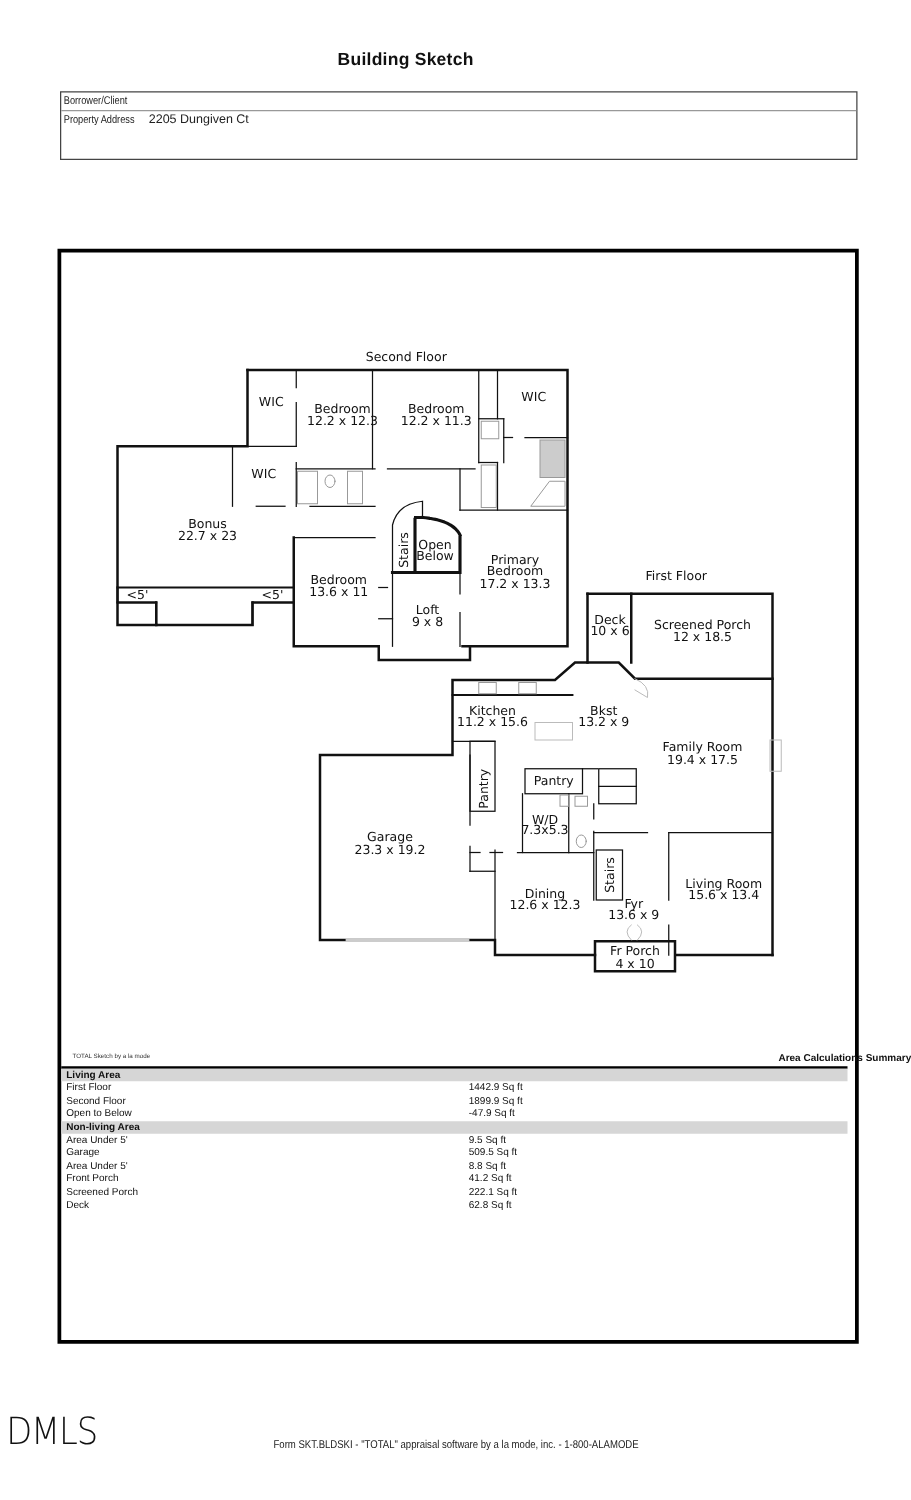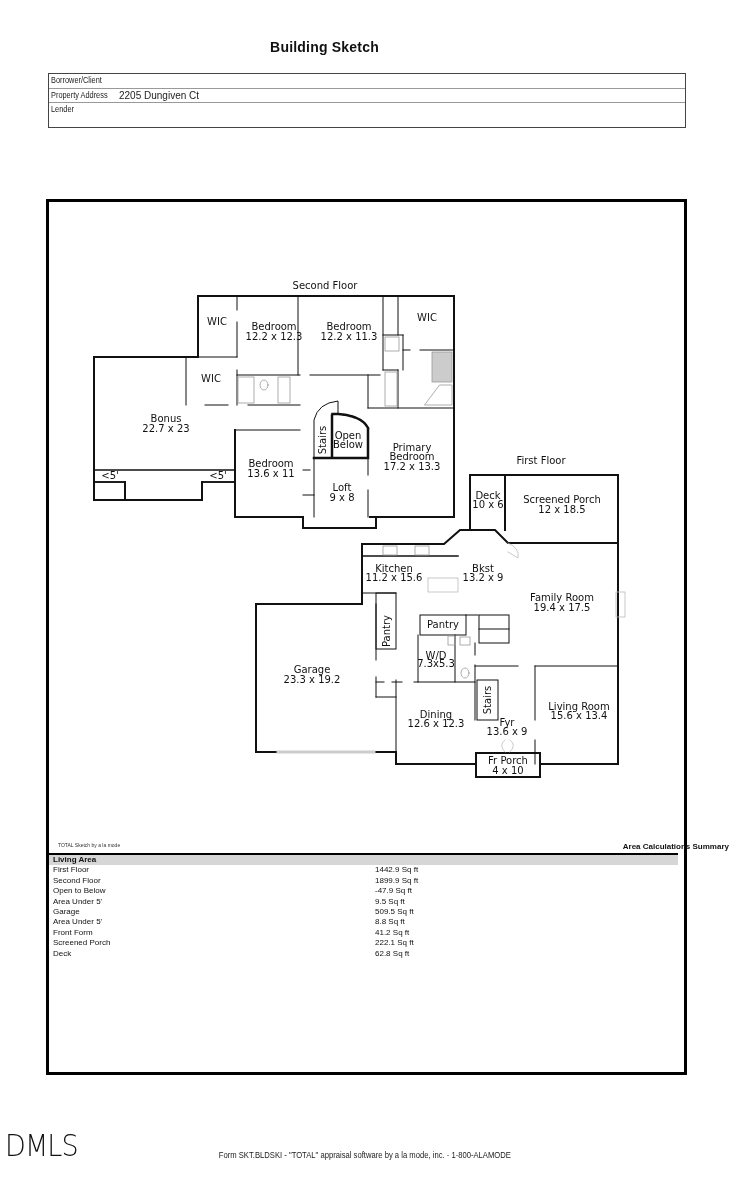--- a/index.html
+++ b/index.html
@@ -33,23 +33,20 @@
 <div class="title">Building Sketch</div>
 
 <div class="hdr">
   <div class="hdr-row">
     <span class="lbl" style="left:2px">Borrower/Client</span>
     <span class="val" style="left:70px"></span>
   </div>
   <div class="hdr-row">
     <span class="lbl" style="left:2px">Property Address</span>
     <span class="val" style="left:70px">2205 Dungiven Ct</span>
-  </div>
-  <div class="hdr-row">
-    <span class="lbl" style="left:2px">Lender</span>
   </div>
 </div>
 
 <div class="frame"></div>
 
 <svg class="plan" width="729" height="840">
   <g stroke="#111" fill="none" stroke-linecap="square">
 
     <polyline stroke-width="2" points="198,296 454,296 454,517 370,517"></polyline>
     <polyline stroke-width="2" points="198,296 198,357 94,357 94,500 125,500 125,500"></polyline>
@@ -207,34 +204,37 @@
       <span class="v">1442.9 Sq ft</span>
     </div>
   <div class="arow">
       <span class="k">Second Floor</span>
       <span class="v">1899.9 Sq ft</span>
     </div>
   <div class="arow">
       <span class="k">Open to Below</span>
       <span class="v">-47.9 Sq ft</span>
     </div>
+  <div class="arow sec">
+      <span class="k">Non-living Area</span>
+    </div>
   <div class="arow">
       <span class="k">Area Under 5'</span>
       <span class="v">9.5 Sq ft</span>
     </div>
   <div class="arow">
       <span class="k">Garage</span>
       <span class="v">509.5 Sq ft</span>
     </div>
   <div class="arow">
       <span class="k">Area Under 5'</span>
       <span class="v">8.8 Sq ft</span>
     </div>
   <div class="arow">
-      <span class="k">Front Form</span>
+      <span class="k">Front Porch</span>
       <span class="v">41.2 Sq ft</span>
     </div>
   <div class="arow">
       <span class="k">Screened Porch</span>
       <span class="v">222.1 Sq ft</span>
     </div>
   <div class="arow">
       <span class="k">Deck</span>
       <span class="v">62.8 Sq ft</span>
     </div>

